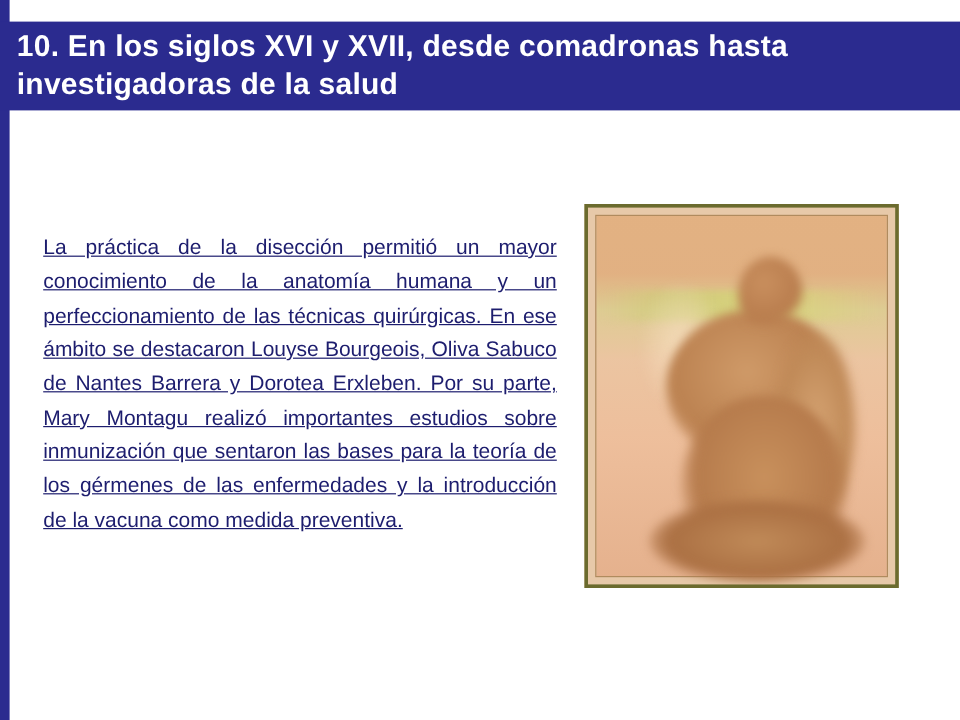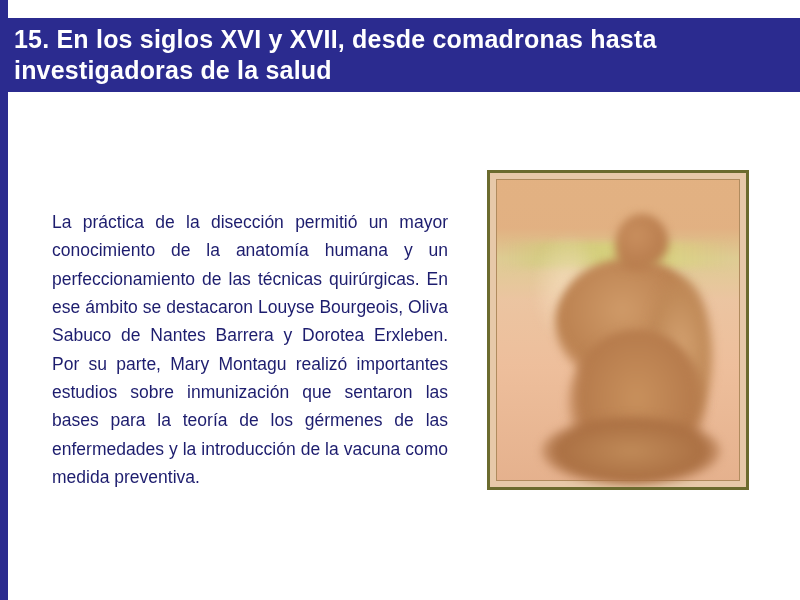--- a/index.html
+++ b/index.html
@@ -53,21 +53,22 @@
     left: 36px;
     top: 192px;
     width: 428px;
     font-size: 17.5px;
     line-height: 1.62;
     color: #1d1d6e;
     text-align: justify;
     font-family: "Liberation Sans", sans-serif;
   }
   .body-text p {
-    margin: 16px;
+    margin: 0;
+    text-decoration: underline;
   }
   .figure {
     position: absolute;
     left: 487px;
     top: 170px;
     width: 262px;
     height: 320px;
     border: 3px solid #6b6b2e;
     box-sizing: border-box;
     background: #e7c9a9;
@@ -129,21 +130,21 @@
   }
 </style>
 </head>
 <body>
 
 <div class="slide">
 
   <div class="left-bar"></div>
 
   <div class="title-band">
-    <div class="title-text">15. En los siglos XVI y XVII, desde comadronas hasta investigadoras de la salud</div>
+    <div class="title-text">10. En los siglos XVI y XVII, desde comadronas hasta investigadoras de la salud</div>
   </div>
 
   <div class="body-text">
     <p>La práctica de la disección permitió un mayor conocimiento de la anatomía humana y un perfeccionamiento de las técnicas quirúrgicas. En ese ámbito se destacaron Louyse Bourgeois, Oliva Sabuco de Nantes Barrera y Dorotea Erxleben. Por su parte, Mary Montagu realizó importantes estudios sobre inmunización que sentaron las bases para la teoría de los gérmenes de las enfermedades y la introducción de la vacuna como medida preventiva.</p>
   </div>
 
   <div class="figure">
     <div class="figure-inner">
       <div class="fig-band"></div>
       <div class="fig-shape s6"></div>

